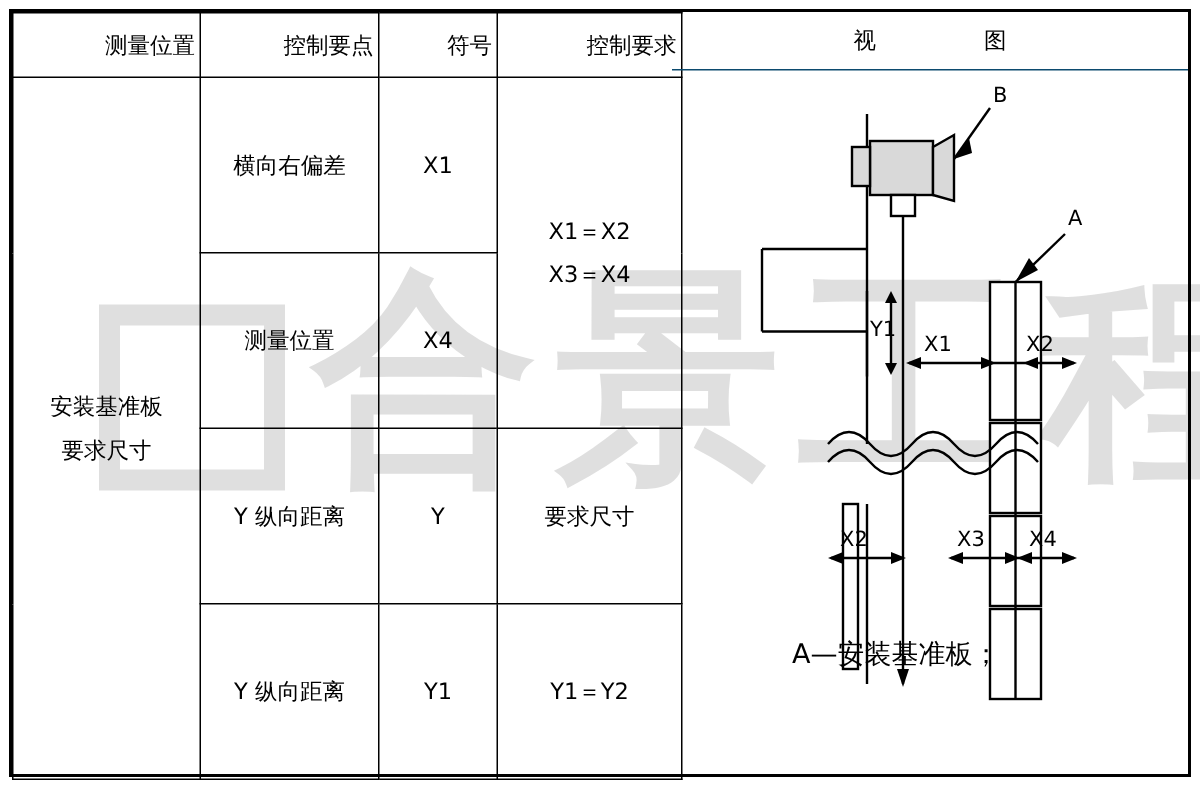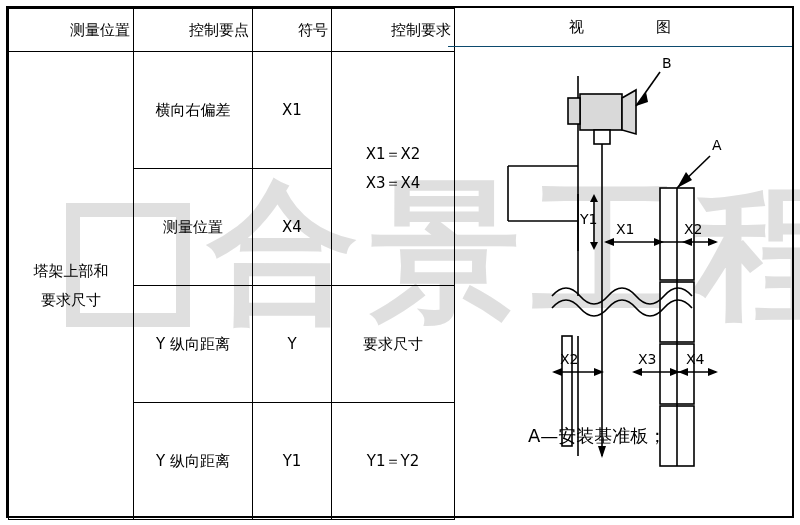--- a/index.html
+++ b/index.html
@@ -144,21 +144,21 @@
     <tbody>
         <tr class="head">
       <td style="width:118px">测量位置</td>
       <td style="width:112px">控制要点</td>
       <td style="width:72px">符号</td>
       <td style="width:116px">控制要求</td>
     </tr>
     <tr>
       <td rowspan="4">
         <div class="cellmain">
-          <div>塔架上部和</div>
+          <div>安装基准板</div>
           <div>要求尺寸</div>
         </div>
       </td>
       <td style="height:112px">横向右偏差</td>
       <td>X1</td>
       <td rowspan="2">
         <div class="cellmain">
           <div>X1＝X2</div>
           <div>X3＝X4</div>
         </div>

